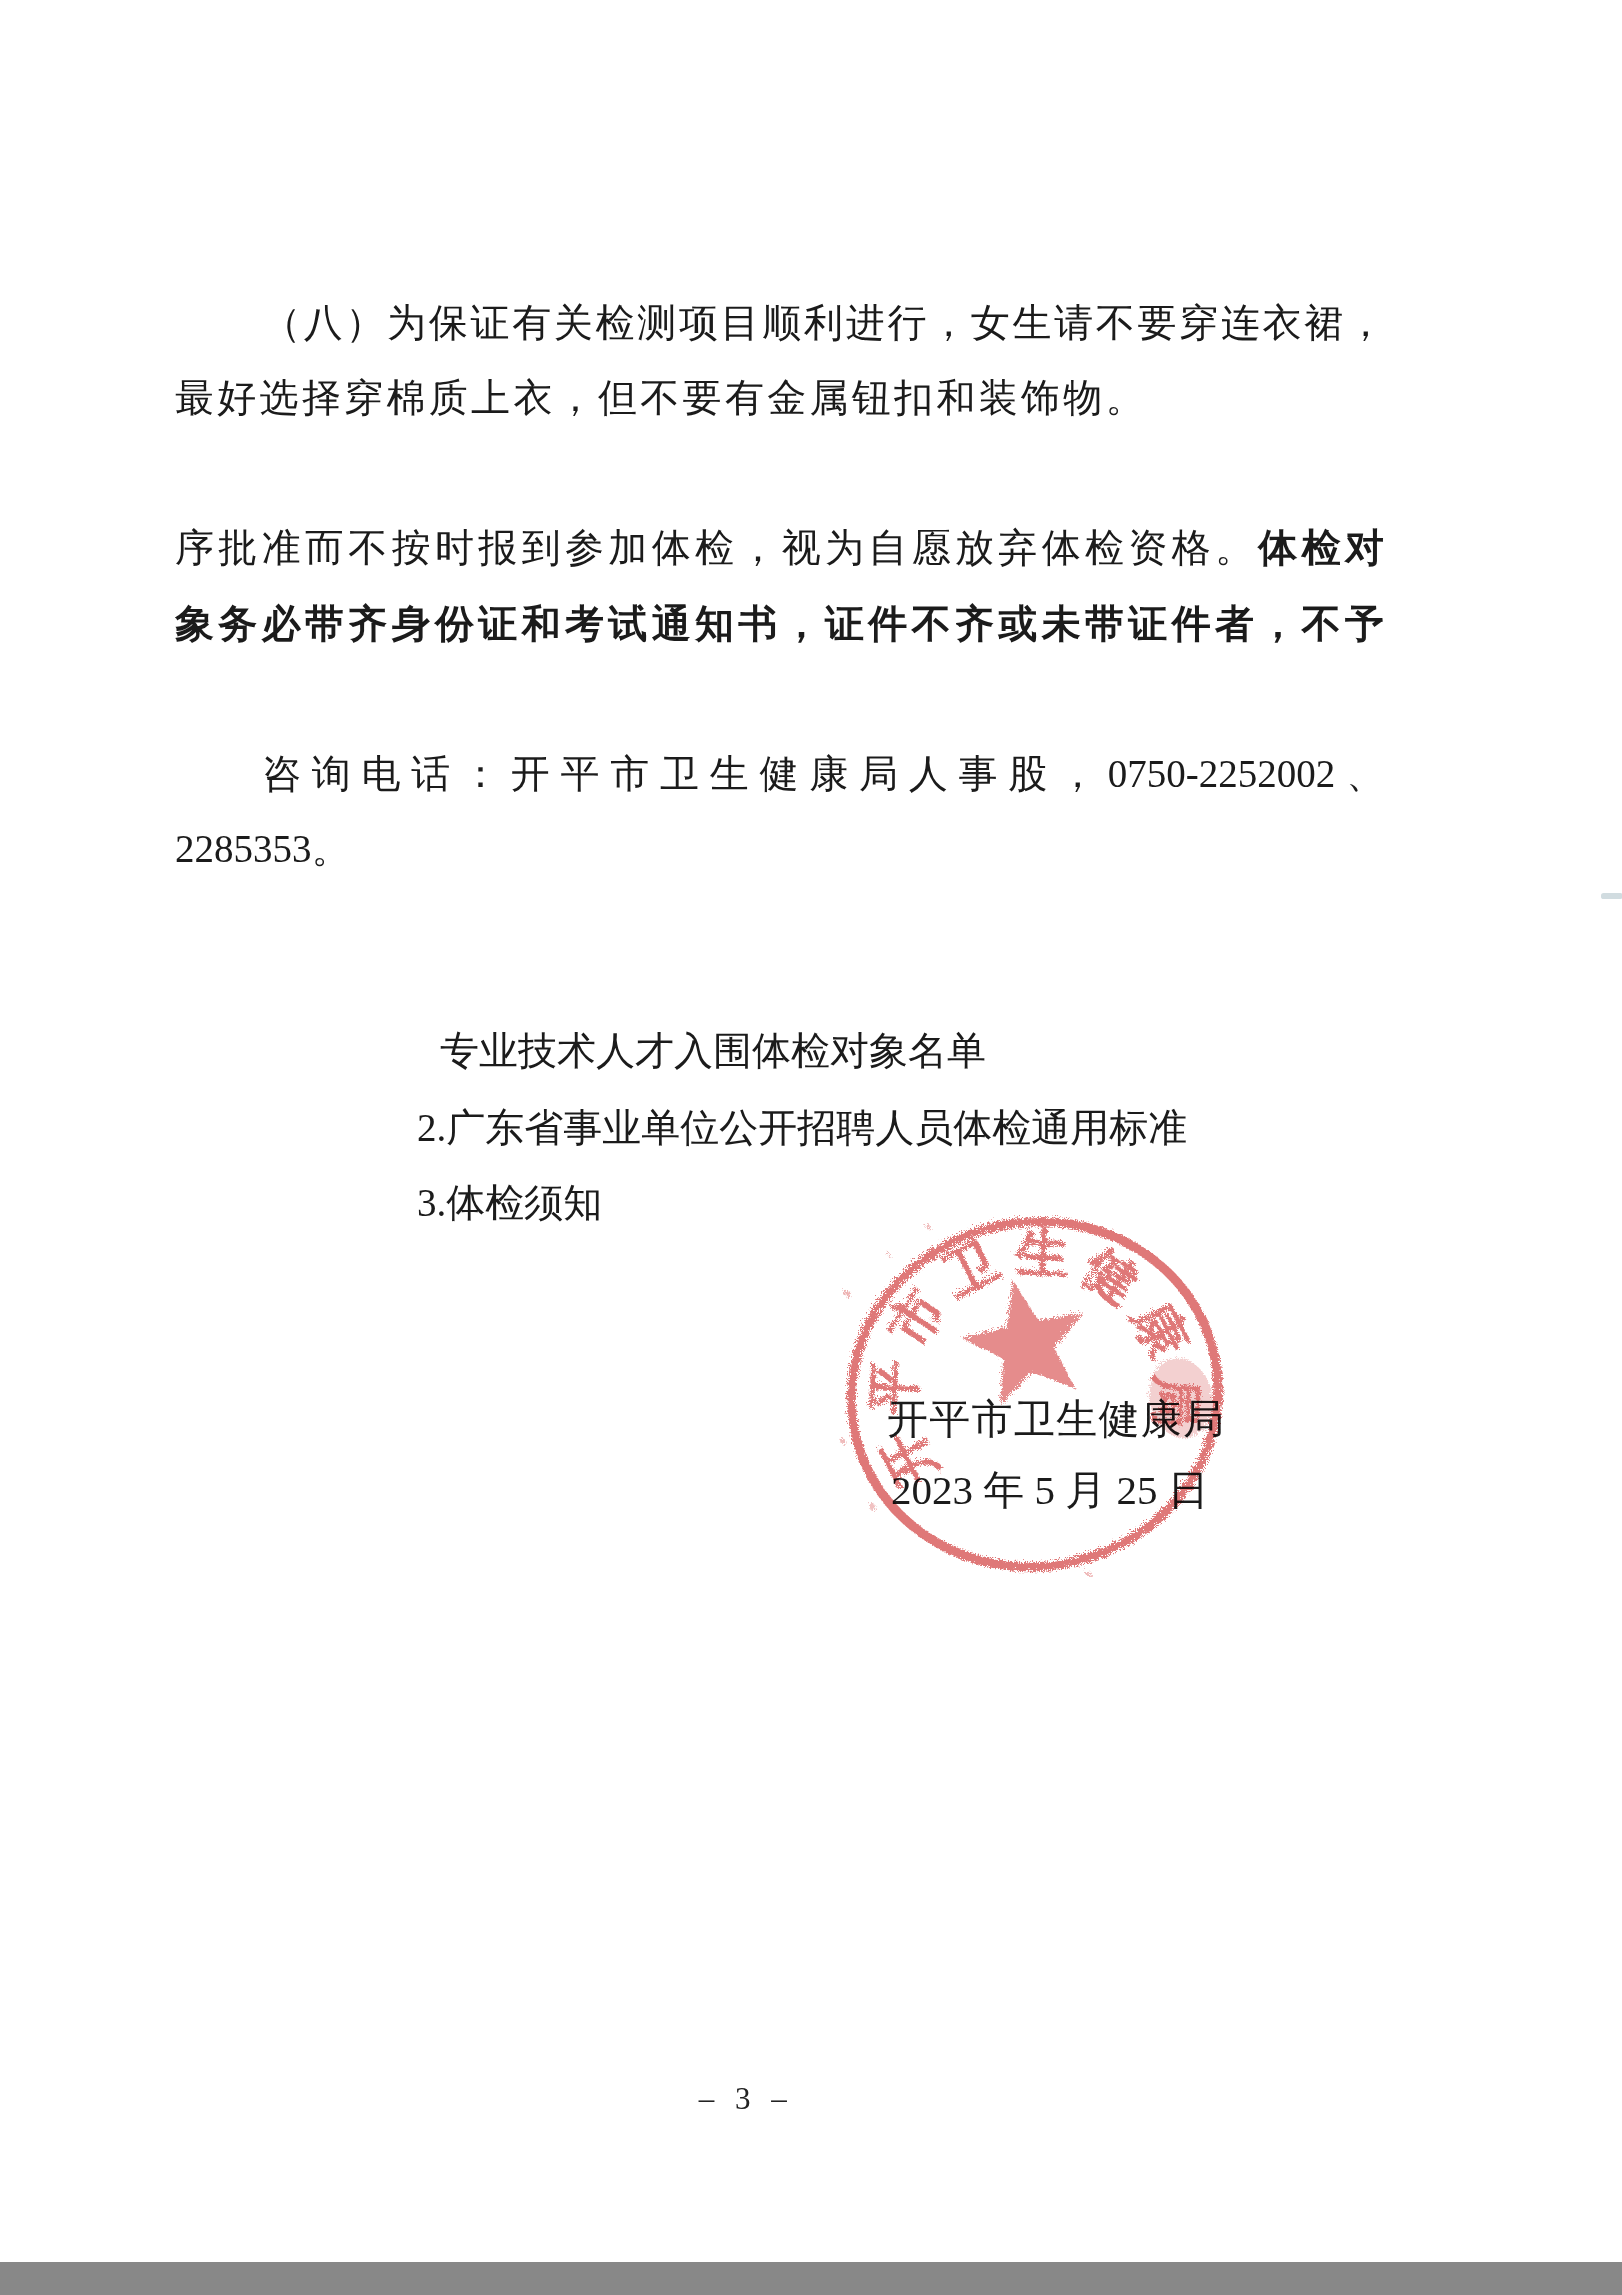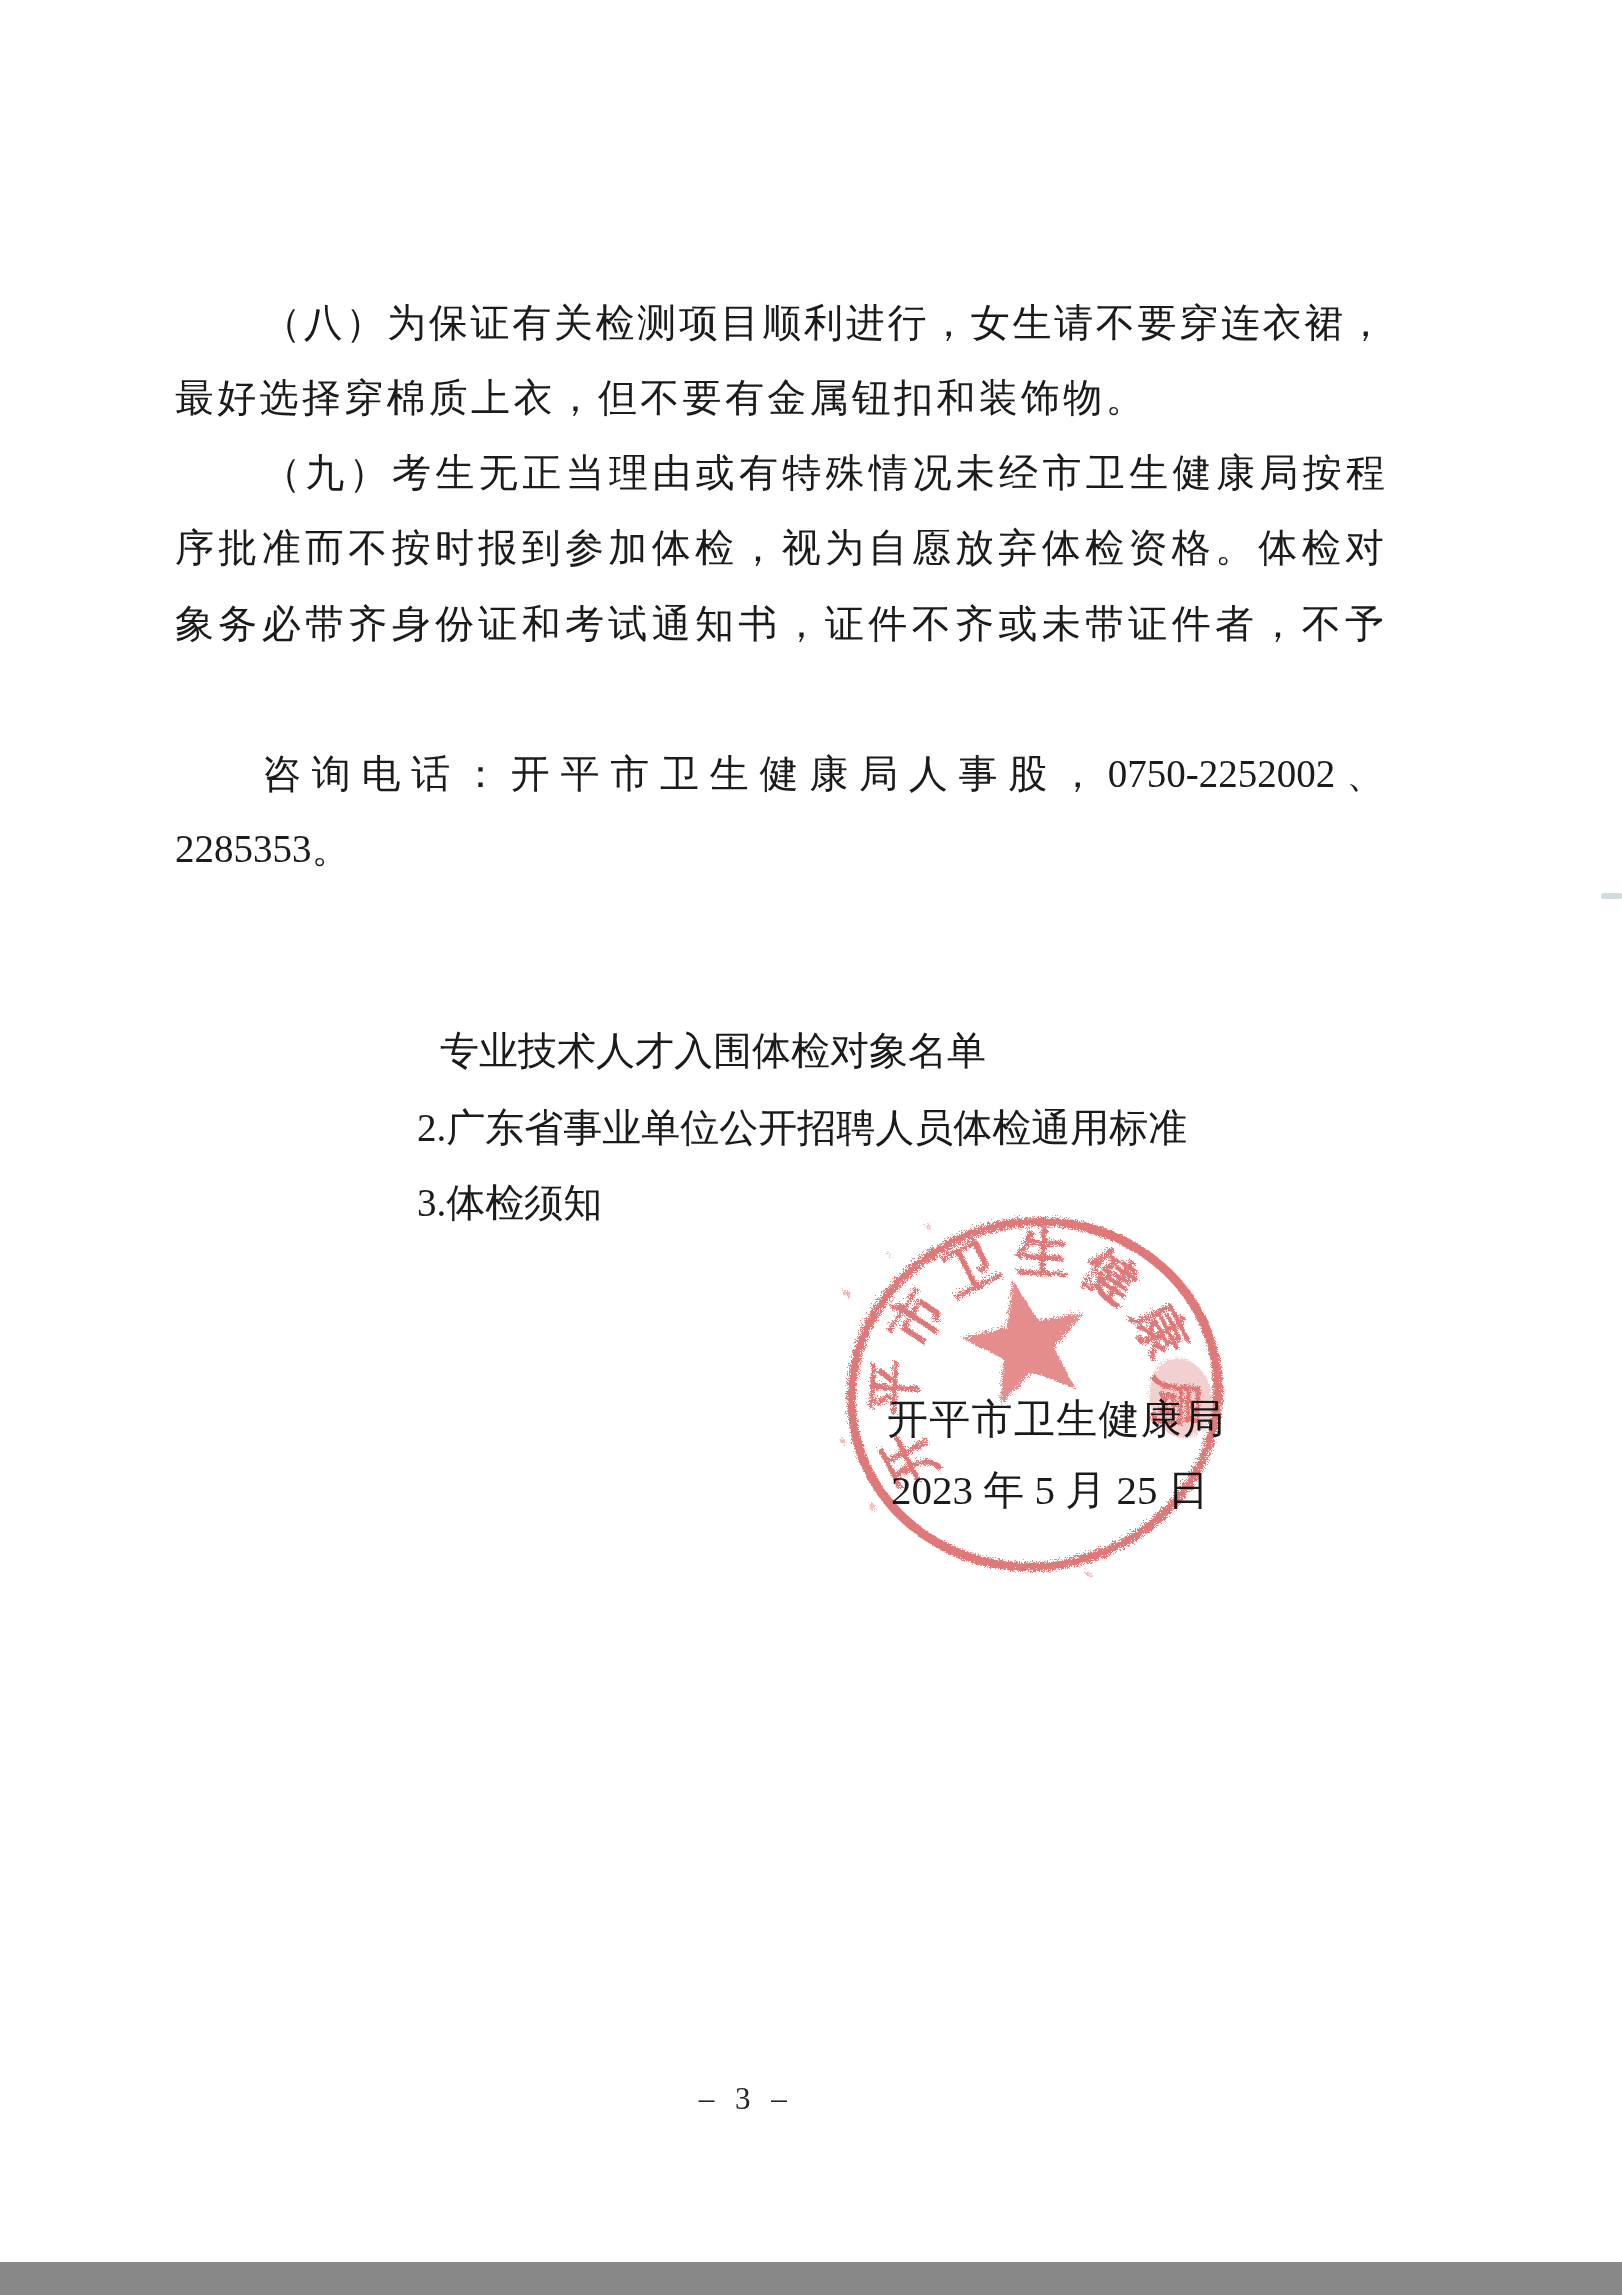--- a/index.html
+++ b/index.html
@@ -18,21 +18,21 @@
     font-size: 39px;
     line-height: 1.2;
     white-space: nowrap;
     color: #1b1b1b;
   }
   .just {
     text-align: justify;
     text-align-last: justify;
     text-justify: inter-character;
   }
-  .bold { font-weight: 400; }
+  .bold { font-weight: 700; }
   .sp5 { letter-spacing: 3.3px; }
   .sig { font-size: 41px; }
   .footer-num {
     position: absolute;
     top: 2081px;
     left: 746px;
     transform: translateX(-50%);
     font-size: 31px;
     letter-spacing: 6.5px;
     color: #222;
@@ -63,21 +63,20 @@
   }
 </style>
 </head>
 <body>
 
 <div class="page">
 
   <div class="line just" style="top:300px; left:262px; width:1123px;">（八）为保证有关检测项目顺利进行，女生请不要穿连衣裙，</div>
   <div class="line sp5" style="top:375px; left:175px;">最好选择穿棉质上衣，但不要有金属钮扣和装饰物。</div>
 
-  <div class="line just" style="top:450px; left:262px; width:1123px;">（九）考生无正当理由或有特殊情况未经市卫生健康局按程</div>
   <div class="line just" style="top:525px; left:175px; width:1209px;"><span>序批准而不按时报到参加体检，视为自愿放弃体检资格。</span><span class="bold">体检对</span></div>
   <div class="line just bold" style="top:601px; left:175px; width:1209px;">象务必带齐身份证和考试通知书，证件不齐或未带证件者，不予</div>
 
   <div class="line just" style="top:751px; left:262px; width:1123px;">咨询电话：开平市卫生健康局人事股，0750-2252002、</div>
   <div class="line" style="top:826px; left:175px;">2285353。</div>
 
   <div class="line" style="top:1028px; left:440px;">专业技术人才入围体检对象名单</div>
   <div class="line" style="top:1105px; left:417px;">2.广东省事业单位公开招聘人员体检通用标准</div>
   <div class="line" style="top:1180px; left:417px;">3.体检须知</div>
 

